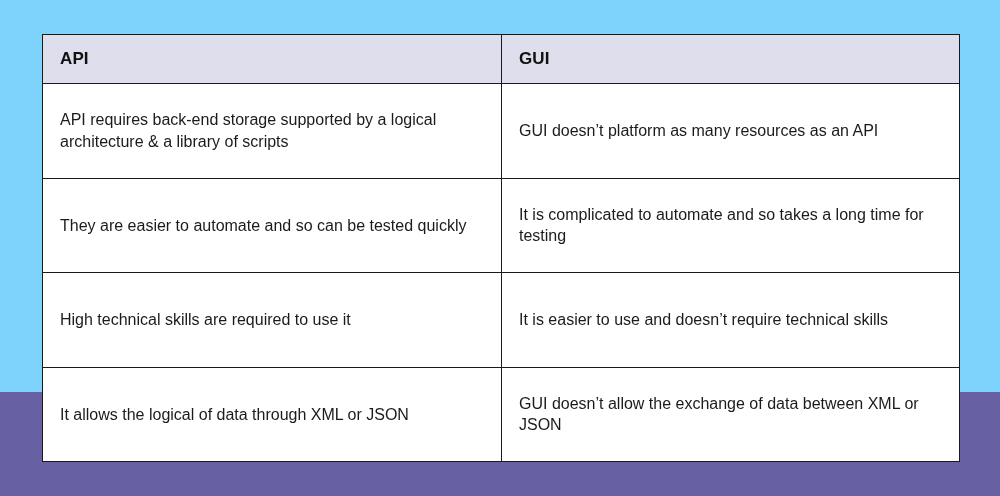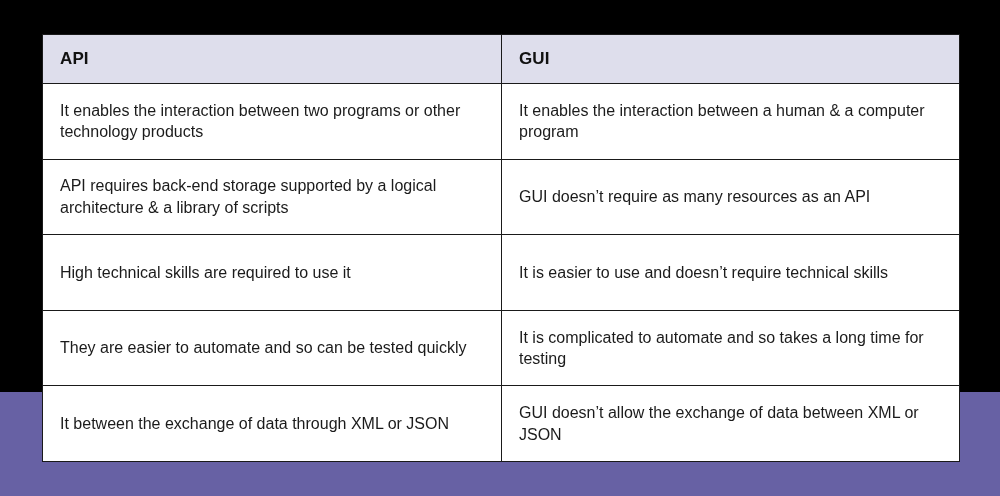--- a/index.html
+++ b/index.html
@@ -10,21 +10,21 @@
     width: 1000px;
     height: 496px;
     background: #6761a4;
     font-family: "Liberation Sans", sans-serif;
     overflow: hidden;
   }
   .slide {
     position: relative;
     width: 1000px;
     height: 392px;
-    background: #000000;
+    background: #7dd3fc;
     box-sizing: border-box;
   }
   .table-wrap {
     position: absolute;
     left: 42px;
     top: 34px;
     width: 917px;
     height: 428px;
   }
   table.compare {
@@ -80,53 +80,45 @@
       </colgroup>
       <thead>
         <tr>
           <th>API</th>
           <th>GUI</th>
         </tr>
       </thead>
       <tbody>
         <tr>
           <td>
-              <span class="cell-text">It enables the interaction between two programs or other technology products</span>
+              <span class="cell-text">API requires back-end storage supported by a logical architecture &amp; a library of scripts</span>
             </td>
           <td>
-              <span class="cell-text">It enables the interaction between a human &amp; a computer program</span>
+              <span class="cell-text">GUI doesn’t platform as many resources as an API</span>
             </td>
         </tr>
         <tr>
           <td>
-              <span class="cell-text">API requires back-end storage supported by a logical architecture &amp; a library of scripts</span>
+              <span class="cell-text">They are easier to automate and so can be tested quickly</span>
             </td>
           <td>
-              <span class="cell-text">GUI doesn’t require as many resources as an API</span>
+              <span class="cell-text">It is complicated to automate and so takes a long time for testing</span>
             </td>
         </tr>
         <tr>
           <td>
               <span class="cell-text">High technical skills are required to use it</span>
             </td>
           <td>
               <span class="cell-text">It is easier to use and doesn’t require technical skills</span>
             </td>
         </tr>
         <tr>
           <td>
-              <span class="cell-text">They are easier to automate and so can be tested quickly</span>
-            </td>
-          <td>
-              <span class="cell-text">It is complicated to automate and so takes a long time for testing</span>
-            </td>
-        </tr>
-        <tr>
-          <td>
-              <span class="cell-text">It between the exchange of data through XML or JSON</span>
+              <span class="cell-text">It allows the logical of data through XML or JSON</span>
             </td>
           <td>
               <span class="cell-text">GUI doesn’t allow the exchange of data between XML or JSON</span>
             </td>
         </tr>
       </tbody>
     </table>
   </div>
 </div>
 

